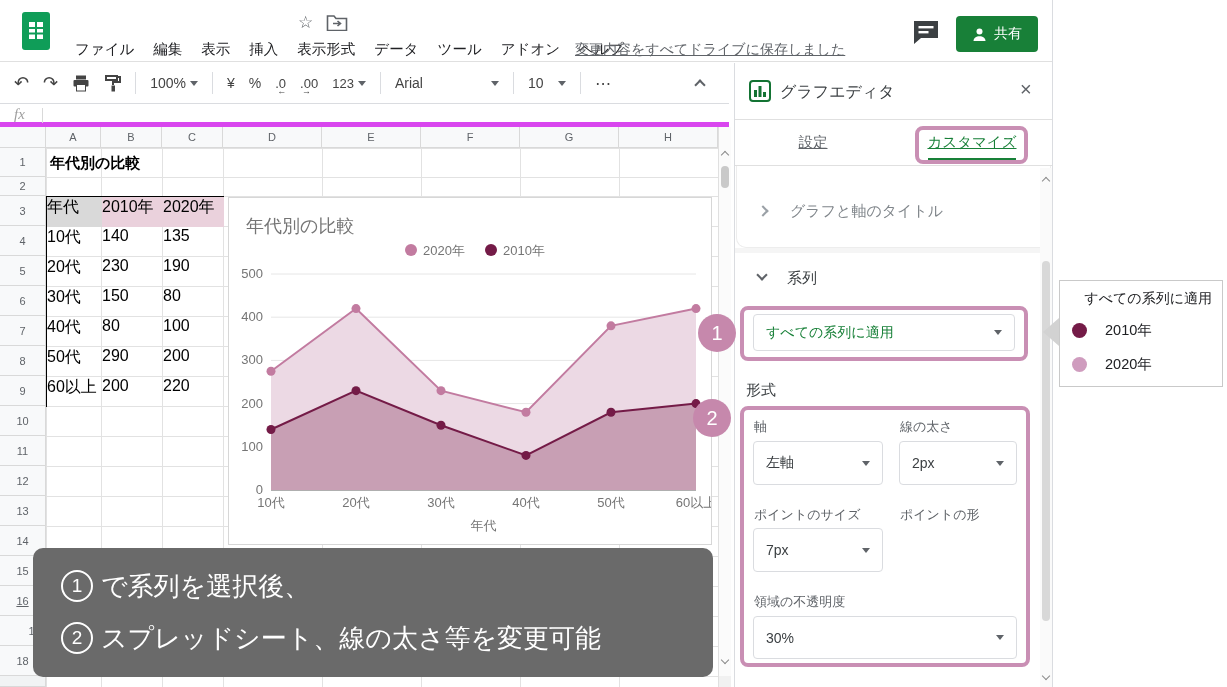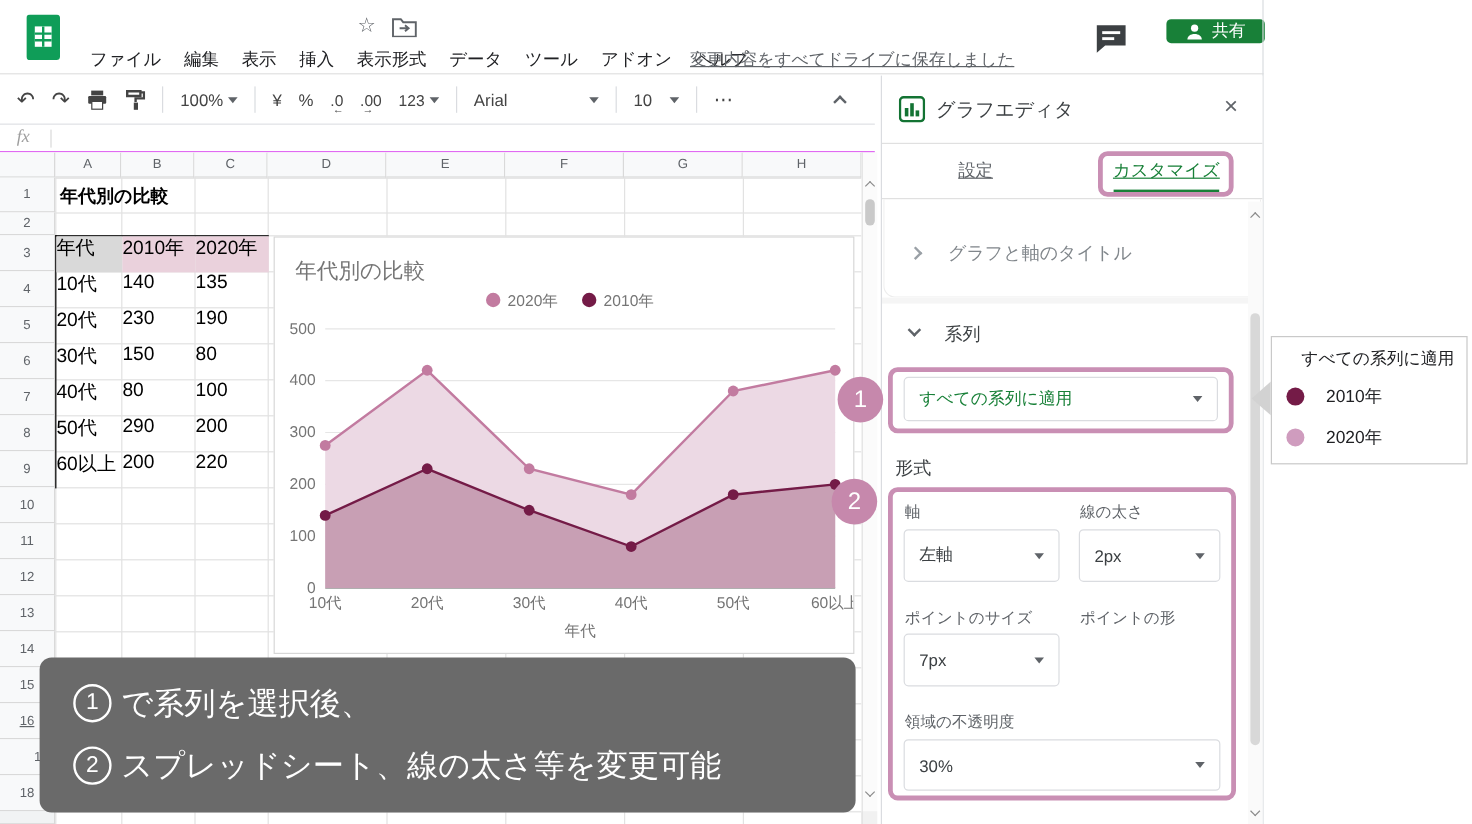--- a/index.html
+++ b/index.html
@@ -10,39 +10,39 @@
   .vline { position:absolute; width:1px; background:#e2e2e2; }
   .hline { position:absolute; height:1px; background:#e2e2e2; }
 
   
   #topbar { position:absolute; left:0; top:0; width:1053px; height:62px; background:#fff; border-bottom:1px solid #e0e0e0; }
   #doc-title { position:absolute; left:72px; top:10px; font-size:18px; color:#202124; }
   #star { position:absolute; left:298px; top:12px; font-size:17px; color:#5f6368; }
   #menubar { position:absolute; left:75px; top:40px; display:flex; gap:19px; font-size:14.5px; color:#202124; }
   #menubar span { cursor:default; }
   #save-status { position:absolute; left:575px; top:41px; font-size:14px; color:#5f6368; text-decoration:underline; }
-  #share-btn { position:absolute; left:956px; top:16px; width:82px; height:20px; background:#188038; border-radius:4px;
-    color:#fff; font-size:14px; display:flex; align-items:center; justify-content:center; gap:7px; border:none;margin-left:16px; }
+  #share-btn { position:absolute; left:956px; top:16px; width:82px; height:36px; background:#188038; border-radius:4px;
+    color:#fff; font-size:14px; display:flex; align-items:center; justify-content:center; gap:7px; border:none; }
 
   
   #toolbar { position:absolute; left:0; top:63px; width:729px; height:41px; background:#fff; border-bottom:1px solid #dadce0;
     display:flex; align-items:center; padding-left:14px; gap:14px; color:#444; font-size:14px; }
   .tbsep { width:1px; height:22px; background:#dadce0; }
   .tbtn { display:flex; align-items:center; gap:4px; color:#444; }
   .caret { width:0; height:0; border-left:4px solid transparent; border-right:4px solid transparent; border-top:5px solid #5f6368; }
   .decwrap { position:relative; font-size:13px; }
   .decwrap .subarr { position:absolute; left:2px; top:10px; font-size:9px; color:#444; }
   #tb-collapse { position:absolute; left:696px; top:13px; }
   .chev { display:inline-block; width:8px; height:8px; border-right:2px solid #5f6368; border-bottom:2px solid #5f6368; }
   .chev.up { transform:rotate(-135deg); }
   .chev.down { transform:rotate(45deg); }
   .chev.right { transform:rotate(-45deg); }
 
   
-  #fxbar { position:absolute; left:0; top:104px; width:729px; height:23px; background:#fff; border-bottom:1px solid #d946ef; }
+  #fxbar { position:absolute; left:0; top:104px; width:729px; height:23px; background:#fff; border-bottom:5px solid #d946ef; }
   #fx { position:absolute; left:14px; top:2px; font-style:italic; font-size:15px; color:#9e9e9e; font-family:"Liberation Serif","DejaVu Serif",serif; }
   #fxdiv { position:absolute; left:42px; top:4px; width:1px; height:15px; background:#d9d9d9; }
 
   
   #grid { position:absolute; left:0; top:127px; width:718px; height:560px; background:#fff; overflow:hidden; }
   .colhead,.rowhead,#corner { position:absolute; background:#f8f9fa; color:#5f6368; font-size:11px;
     display:flex; align-items:center; justify-content:center; border-right:1px solid #d9d9d9; border-bottom:1px solid #d9d9d9; }
 
   
   #chartbox { position:absolute; left:228px; top:197px; width:484px; height:348px; background:#fff; border:1px solid #d7d7d7; }

